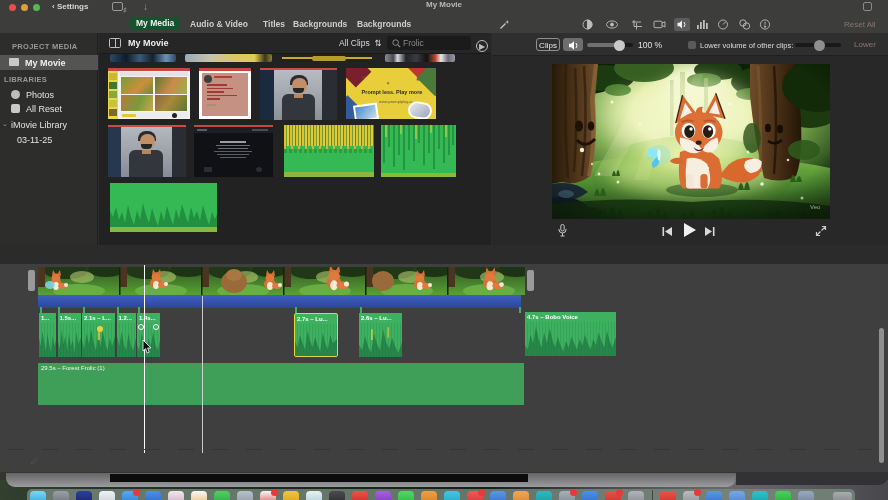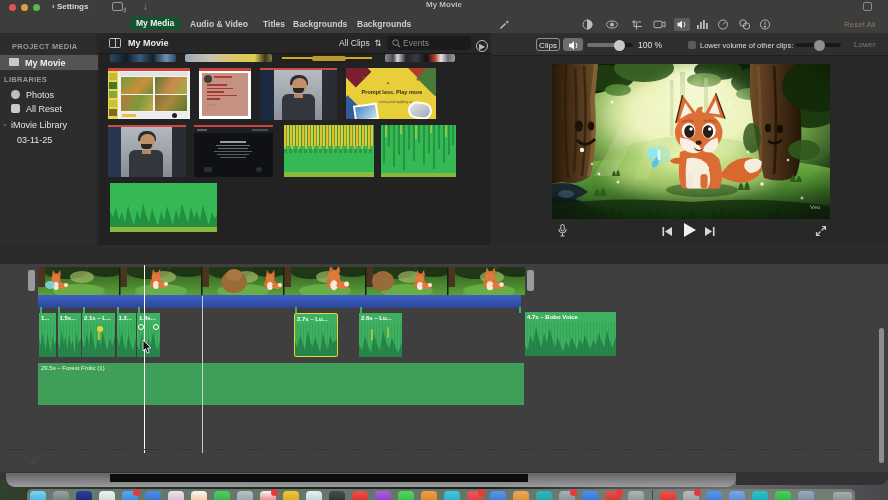--- a/index.html
+++ b/index.html
@@ -52,21 +52,21 @@
     <div class="abs" style="left:17px;top:102px;color:#e3e3e3;font-size:9px;">03-11-25</div>
   </div>
 
   <div class="abs" id="browser" style="left:99px;top:33px;width:392px;height:212px;background:#222222;">
 
     <div class="abs" style="left:0;top:0;width:392px;height:21px;background:#262626;border-bottom:1px solid #1a1a1a;"></div>
     <div class="abs" style="left:10px;top:5px;width:12px;height:10px;border:1px solid #bdbdbd;border-radius:1.5px;"></div>
     <div class="abs" style="left:13.5px;top:5px;width:3px;height:10px;border-right:1px solid #bdbdbd;"></div>
     <div class="abs" style="left:29px;top:5px;color:#ededed;font-size:9px;font-weight:bold;">My Movie</div>
     <div class="abs" style="left:240px;top:5px;color:#d8d8d8;font-size:8.5px;">All Clips &nbsp;⇅</div>
-    <div class="abs" style="left:288px;top:3px;width:84px;height:14px;background:#1b1b1b;border-radius:3px;color:#8a8a8a;font-size:8.5px;line-height:14px;padding-left:16px;">Events</div>
+    <div class="abs" style="left:288px;top:3px;width:84px;height:14px;background:#1b1b1b;border-radius:3px;color:#8a8a8a;font-size:8.5px;line-height:14px;padding-left:16px;">Frolic</div>
     <svg class="abs" style="left:293px;top:6px;" width="9" height="9" viewBox="0 0 9 9">
       <circle cx="3.6" cy="3.6" r="2.8" fill="none" stroke="#8a8a8a" stroke-width="1"></circle>
       <path d="M5.8,5.8 L8.2,8.2" stroke="#8a8a8a" stroke-width="1.2"></path>
     </svg>
     <div class="abs" style="left:377px;top:7px;width:12px;height:12px;border:1px solid #bdbdbd;border-radius:50%;color:#bdbdbd;font-size:8px;text-align:center;line-height:12px;">▶</div>
 
     <div class="abs" style="left:11px;top:21px;width:66px;height:8px;border-radius:2px;background:linear-gradient(90deg,#274a66 0%,#0e1c2a 25%,#3a5a78 45%,#14202e 65%,#6a92b8 85%,#2e4a62 100%);"></div>
     <div class="abs" style="left:86px;top:21px;width:87px;height:8px;border-radius:2px;background:linear-gradient(90deg,#9aa8b8 0%,#c8c4a8 30%,#d8c86a 55%,#e0cc50 80%,#3a3520 92%,#8a7f3a 100%);"></div>
     <div class="abs" style="left:183px;top:21px;width:90px;height:8px;border-radius:2px;background:#2321127;background:#232112;overflow:hidden;">
       <div class="abs" style="left:0;top:3px;width:90px;height:2px;background:#c8a83a;"></div>

